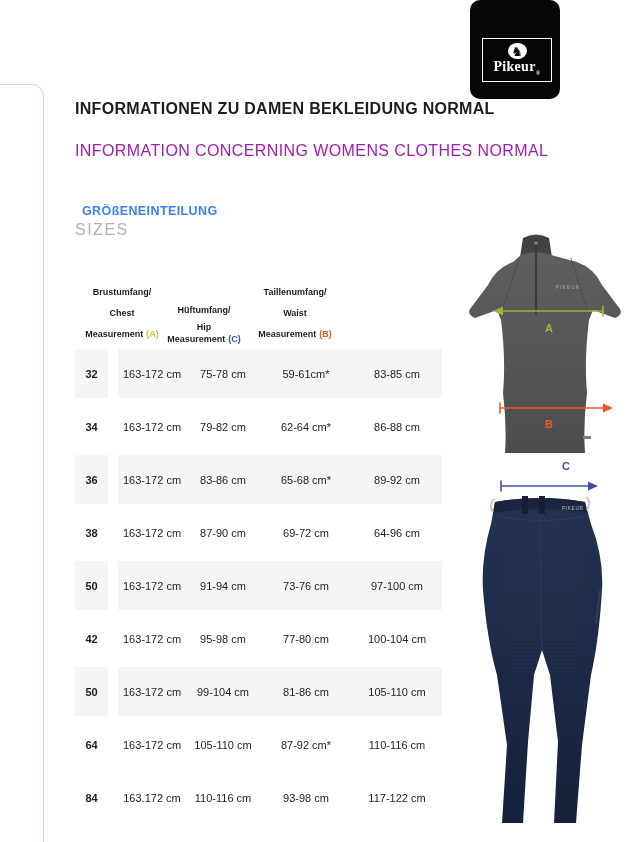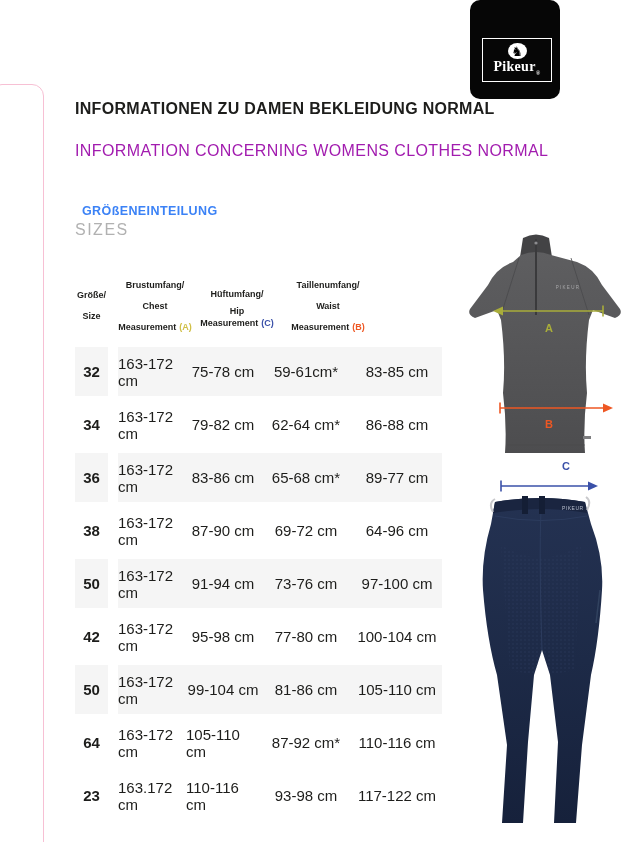--- a/index.html
+++ b/index.html
@@ -25,29 +25,29 @@
   .h-de{position:absolute;left:75px;top:100px;font-size:16px;font-weight:bold;letter-spacing:0.3px;
         white-space:nowrap;color:#1d1d1b;}
   .h-en{position:absolute;left:75px;top:142px;font-size:16px;font-weight:normal;letter-spacing:0.4px;
         white-space:nowrap;color:#a21caf;}
   .s-de{position:absolute;left:82px;top:204px;font-size:12.5px;font-weight:bold;letter-spacing:0.4px;color:#3b82f6;}
   .s-en{position:absolute;left:75px;top:221px;font-size:16px;letter-spacing:1.5px;color:#b1b1b1;}
 
   
   .thead{position:absolute;left:75px;top:267px;width:367px;height:78px;display:flex;
          font-size:9px;font-weight:bold;}
-  .hcell{display:flex;flex-direction:column;justify-content:center;text-align:center;line-height:21px;}
+  .hcell{display:flex;flex-direction:column;justify-content:flex-end;text-align:center;line-height:21px;}
   .hl{display:block;}
   .tight{line-height:12px;}
   .w1{width:33px}.wgap{width:10px}.w2{width:68px}.w3{width:74px}.w4{width:92px}.w5{width:90px}
   .mk{margin-left:3px;}
   .mk-a{color:#d0bf45}.mk-b{color:#ee5723}.mk-c{color:#3a50a8}
 
   .tbody{position:absolute;left:75px;top:345px;width:367px;}
-  .trow{display:flex;height:53px;align-items:center;font-size:15px;}
+  .trow{display:flex;height:53px;align-items:flex-end;font-size:11px;}
   .band{height:49px;display:flex;align-items:center;}
   .b1{width:33px;justify-content:center;font-weight:bold;}
   .gap{width:10px;height:49px;}
   .b2{width:324px;}
   .cell{display:flex;align-items:center;justify-content:center;}
   .c2{width:68px}.c3{width:74px}.c4{width:92px}.c5{width:90px}
   .shaded{background:#f5f5f5;}
 
   
   .fig{position:absolute;}
@@ -67,24 +67,20 @@
       <div class="logo-word"><span>Pikeur</span><span class="logo-reg">®</span></div>
     </div>
   </div>
 
   <div class="h-de">INFORMATIONEN ZU DAMEN BEKLEIDUNG NORMAL</div>
   <div class="h-en">INFORMATION CONCERNING WOMENS CLOTHES NORMAL</div>
   <div class="s-de">GRÖßENEINTEILUNG</div>
   <div class="s-en">SIZES</div>
 
   <div class="thead">
-    <div class="hcell w1">
-      <span class="hl">Größe/</span>
-      <span class="hl">Size</span>
-    </div>
     <div class="wgap"></div>
     <div class="hcell w3">
       <span class="hl">Brustumfang/</span>
       <span class="hl">Chest</span>
       <span class="hl"><span>Measurement</span><span class="mk mk-a">(A)</span></span>
     </div>
     <div class="hcell w5">
       <span class="hl">Hüftumfang/</span>
       <span class="hl tight">Hip</span>
       <span class="hl tight"><span>Measurement</span><span class="mk mk-c">(C)</span></span>
@@ -120,21 +116,21 @@
       </div>
     </div>
 
     <div class="trow">
       <div class="band b1 shaded">36</div>
       <div class="gap"></div>
       <div class="band b2 shaded">
         <div class="cell c2">163-172 cm</div>
         <div class="cell c3">83-86 cm</div>
         <div class="cell c4">65-68 cm*</div>
-        <div class="cell c5">89-77 cm</div>
+        <div class="cell c5">89-92 cm</div>
       </div>
     </div>
 
     <div class="trow">
       <div class="band b1">38</div>
       <div class="gap"></div>
       <div class="band b2">
         <div class="cell c2">163-172 cm</div>
         <div class="cell c3">87-90 cm</div>
         <div class="cell c4">69-72 cm</div>
@@ -180,21 +176,21 @@
       <div class="gap"></div>
       <div class="band b2">
         <div class="cell c2">163-172 cm</div>
         <div class="cell c3">105-110 cm</div>
         <div class="cell c4">87-92 cm*</div>
         <div class="cell c5">110-116 cm</div>
       </div>
     </div>
 
     <div class="trow">
-      <div class="band b1">23</div>
+      <div class="band b1">84</div>
       <div class="gap"></div>
       <div class="band b2">
         <div class="cell c2">163.172 cm</div>
         <div class="cell c3">110-116 cm</div>
         <div class="cell c4">93-98 cm</div>
         <div class="cell c5">117-122 cm</div>
       </div>
     </div>
 
   </div>

